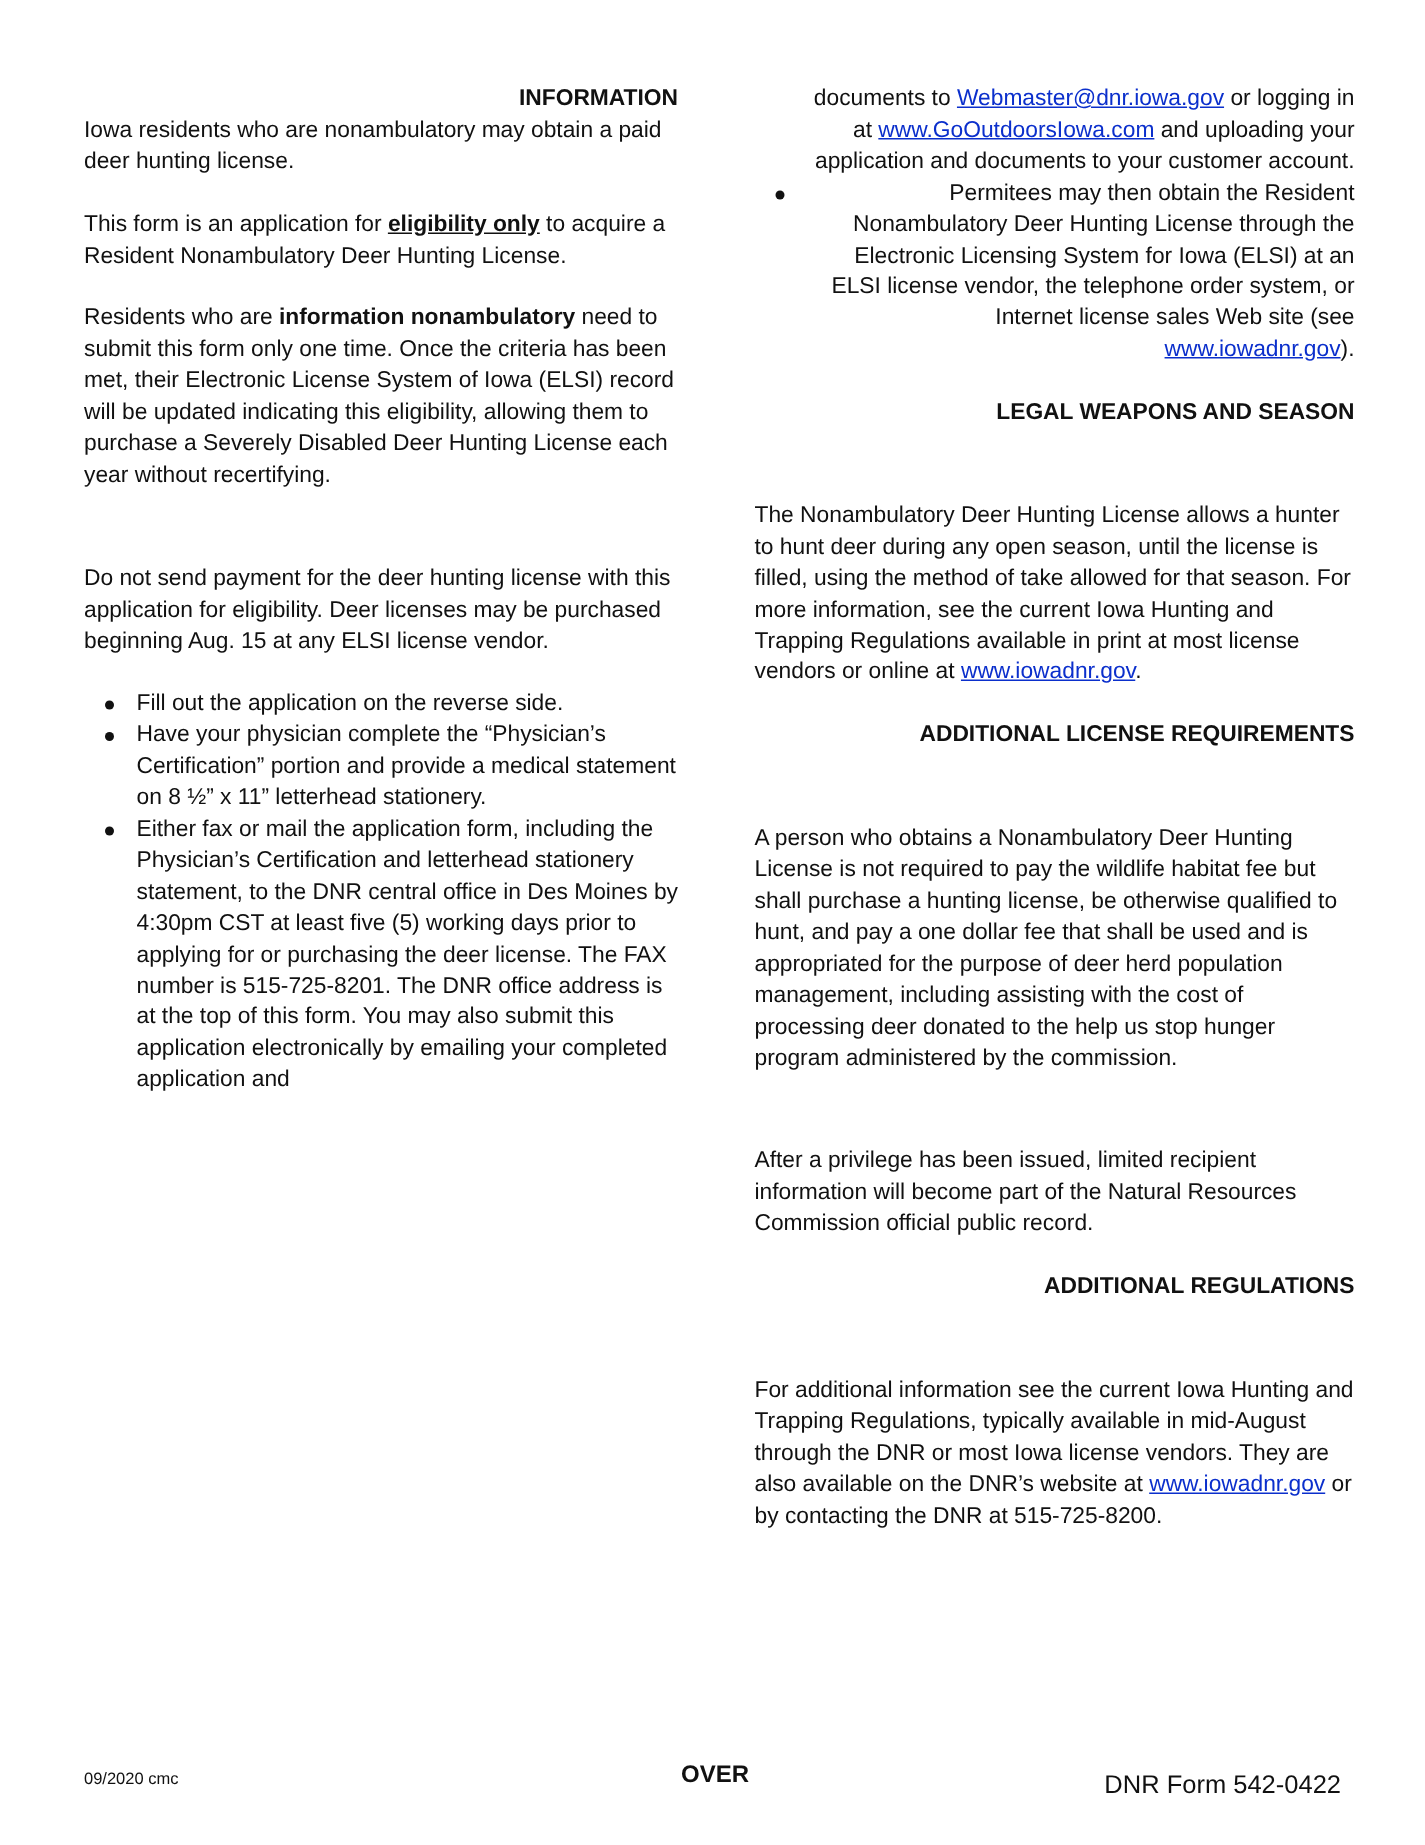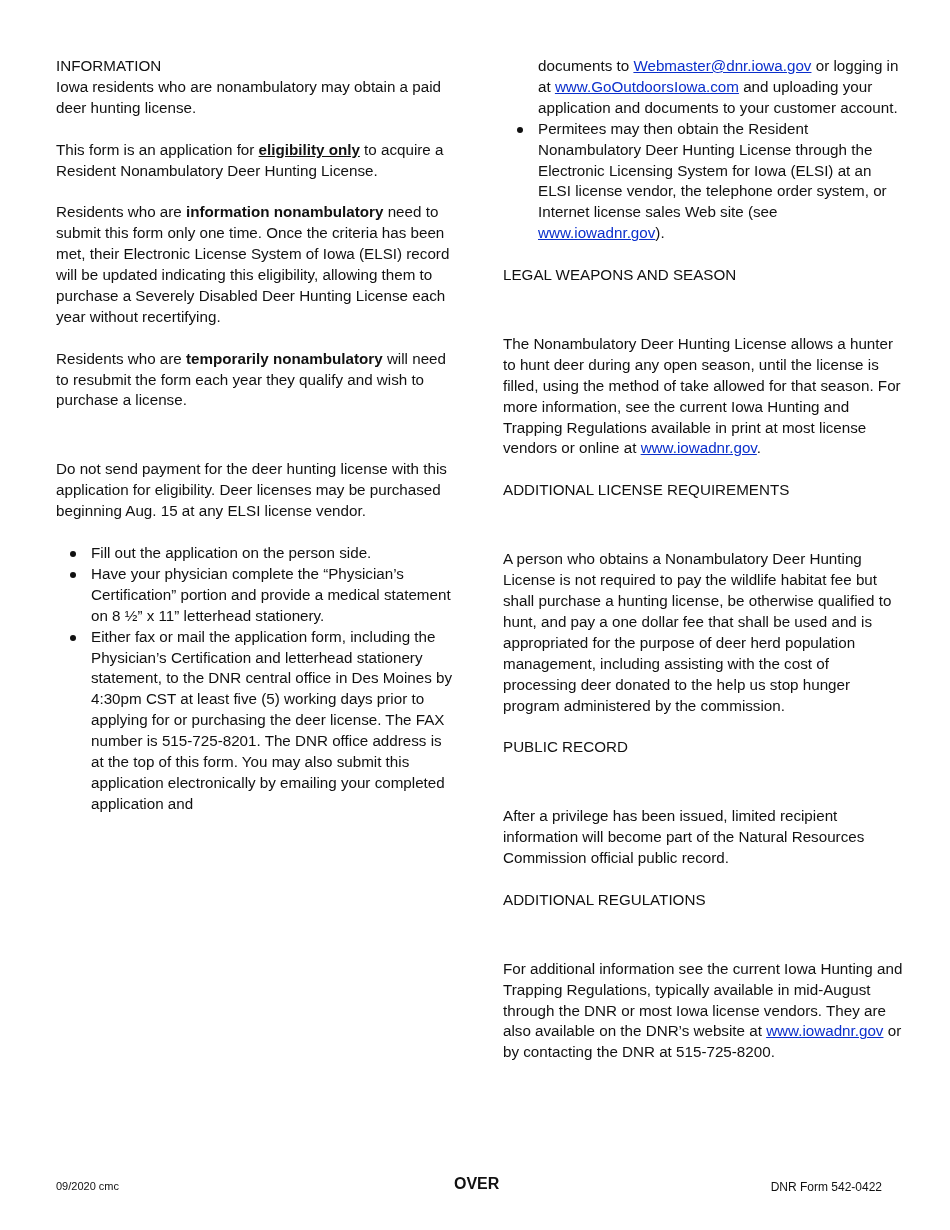--- a/index.html
+++ b/index.html
@@ -23,22 +23,23 @@
     .col {
       position: absolute;
       top: 56px;
       font-size: 15.2px;
       line-height: 20.9px;
     }
     .col-left { left: 56px; width: 396px; }
     .col-right { left: 503px; width: 400px; }
     .section { margin: 0 0 20.9px 0; }
     .heading {
-      font-weight: normal;
+      font-weight: bold;
       margin: 0;
+      text-align: right;
     }
     .para { margin: 0 0 20.9px 0; }
     .para.last { margin-bottom: 0; margin-top: 48px; }
     .b { font-weight: bold; }
     .bu { font-weight: bold; text-decoration: underline; }
     a.link {
       color: #0b2fcc;
       text-decoration: underline;
     }
     ul.bullets {
@@ -53,62 +54,61 @@
     }
     ul.bullets li .dot {
       position: absolute;
       left: 14px;
       top: 8px;
       width: 6px;
       height: 6px;
       border-radius: 50%;
       background: #111;
     }
-    ul.bullets.cont li { padding-left: 35px; }
+    ul.bullets.cont li { padding-left: 35px; text-align: right; }
     .footer {
       position: absolute;
       top: 1175px;
       left: 56px;
       width: 838px;
       height: 22px;
     }
     .footer-left {
       position: absolute; left: 0; top: 5px;
       font-size: 11px;
       font-family: "Liberation Sans Narrow", "Liberation Sans", sans-serif;
       text-align: center;
     }
     .footer-center {
       position: absolute; left: 398px; top: 0;
       font-size: 16px; font-weight: bold;
     }
     .footer-right {
-      position: absolute; right: 12px; top: 5px;
-      font-size: 12px;
+      position: absolute; right: 0; top: 5px;
+      font-size: 17px;
     }
   </style>
 </head>
 <body>
 
 <div class="page">
 
   <div class="col col-left">
 
     <div class="section">
       <p class="heading">INFORMATION</p>
       <p class="para">Iowa residents who are nonambulatory may obtain a paid deer hunting license.</p>
       <p class="para"><span>This form is an application for </span><span class="bu">eligibility only</span><span> to acquire a Resident Nonambulatory Deer Hunting License.</span></p>
       <p class="para"><span>Residents who are </span><span class="b">information nonambulatory</span><span> need to submit this form only one time. Once the criteria has been met, their Electronic License System of Iowa (ELSI) record will be updated indicating this eligibility, allowing them to purchase a Severely Disabled Deer Hunting License each year without recertifying.</span></p>
-      <p class="para"><span>Residents who are </span><span class="b">temporarily nonambulatory</span><span> will need to resubmit the form each year they qualify and wish to purchase a license.</span></p>
       <p class="para last">Do not send payment for the deer hunting license with this application for eligibility. Deer licenses may be purchased beginning Aug. 15 at any ELSI license vendor.</p>
     </div>
 
     <div class="section">
       <ul class="bullets">
-        <li><span class="dot"></span><span>Fill out the application on the person side.</span></li>
+        <li><span class="dot"></span><span>Fill out the application on the reverse side.</span></li>
         <li><span class="dot"></span><span>Have your physician complete the “Physician’s Certification” portion and provide a medical statement on 8 ½” x 11” letterhead stationery.</span></li>
         <li><span class="dot"></span><span>Either fax or mail the application form, including the Physician’s Certification and letterhead stationery statement, to the DNR central office in Des Moines by 4:30pm CST at least five (5) working days prior to applying for or purchasing the deer license. The FAX number is 515-725-8201. The DNR office address is at the top of this form. You may also submit this application electronically by emailing your completed application and</span></li>
       </ul>
     </div>
   </div>
 
   <div class="col col-right">
 
     <div class="section">
       <ul class="bullets cont">
@@ -121,21 +121,20 @@
       <p class="heading">LEGAL WEAPONS AND SEASON</p>
       <p class="para last"><span>The Nonambulatory Deer Hunting License allows a hunter to hunt deer during any open season, until the license is filled, using the method of take allowed for that season. For more information, see the current Iowa Hunting and Trapping Regulations available in print at most license vendors or online at </span><a class="link" href="#">www.iowadnr.gov</a><span>.</span></p>
     </div>
 
     <div class="section">
       <p class="heading">ADDITIONAL LICENSE REQUIREMENTS</p>
       <p class="para last">A person who obtains a Nonambulatory Deer Hunting License is not required to pay the wildlife habitat fee but shall purchase a hunting license, be otherwise qualified to hunt, and pay a one dollar fee that shall be used and is appropriated for the purpose of deer herd population management, including assisting with the cost of processing deer donated to the help us stop hunger program administered by the commission.</p>
     </div>
 
     <div class="section">
-      <p class="heading">PUBLIC RECORD</p>
       <p class="para last">After a privilege has been issued, limited recipient information will become part of the Natural Resources Commission official public record.</p>
     </div>
 
     <div class="section">
       <p class="heading">ADDITIONAL REGULATIONS</p>
       <p class="para last"><span>For additional information see the current Iowa Hunting and Trapping Regulations, typically available in mid-August through the DNR or most Iowa license vendors. They are also available on the DNR’s website at </span><a class="link" href="#">www.iowadnr.gov</a><span> or by contacting the DNR at 515-725-8200.</span></p>
     </div>
   </div>
 
   <div class="footer">

